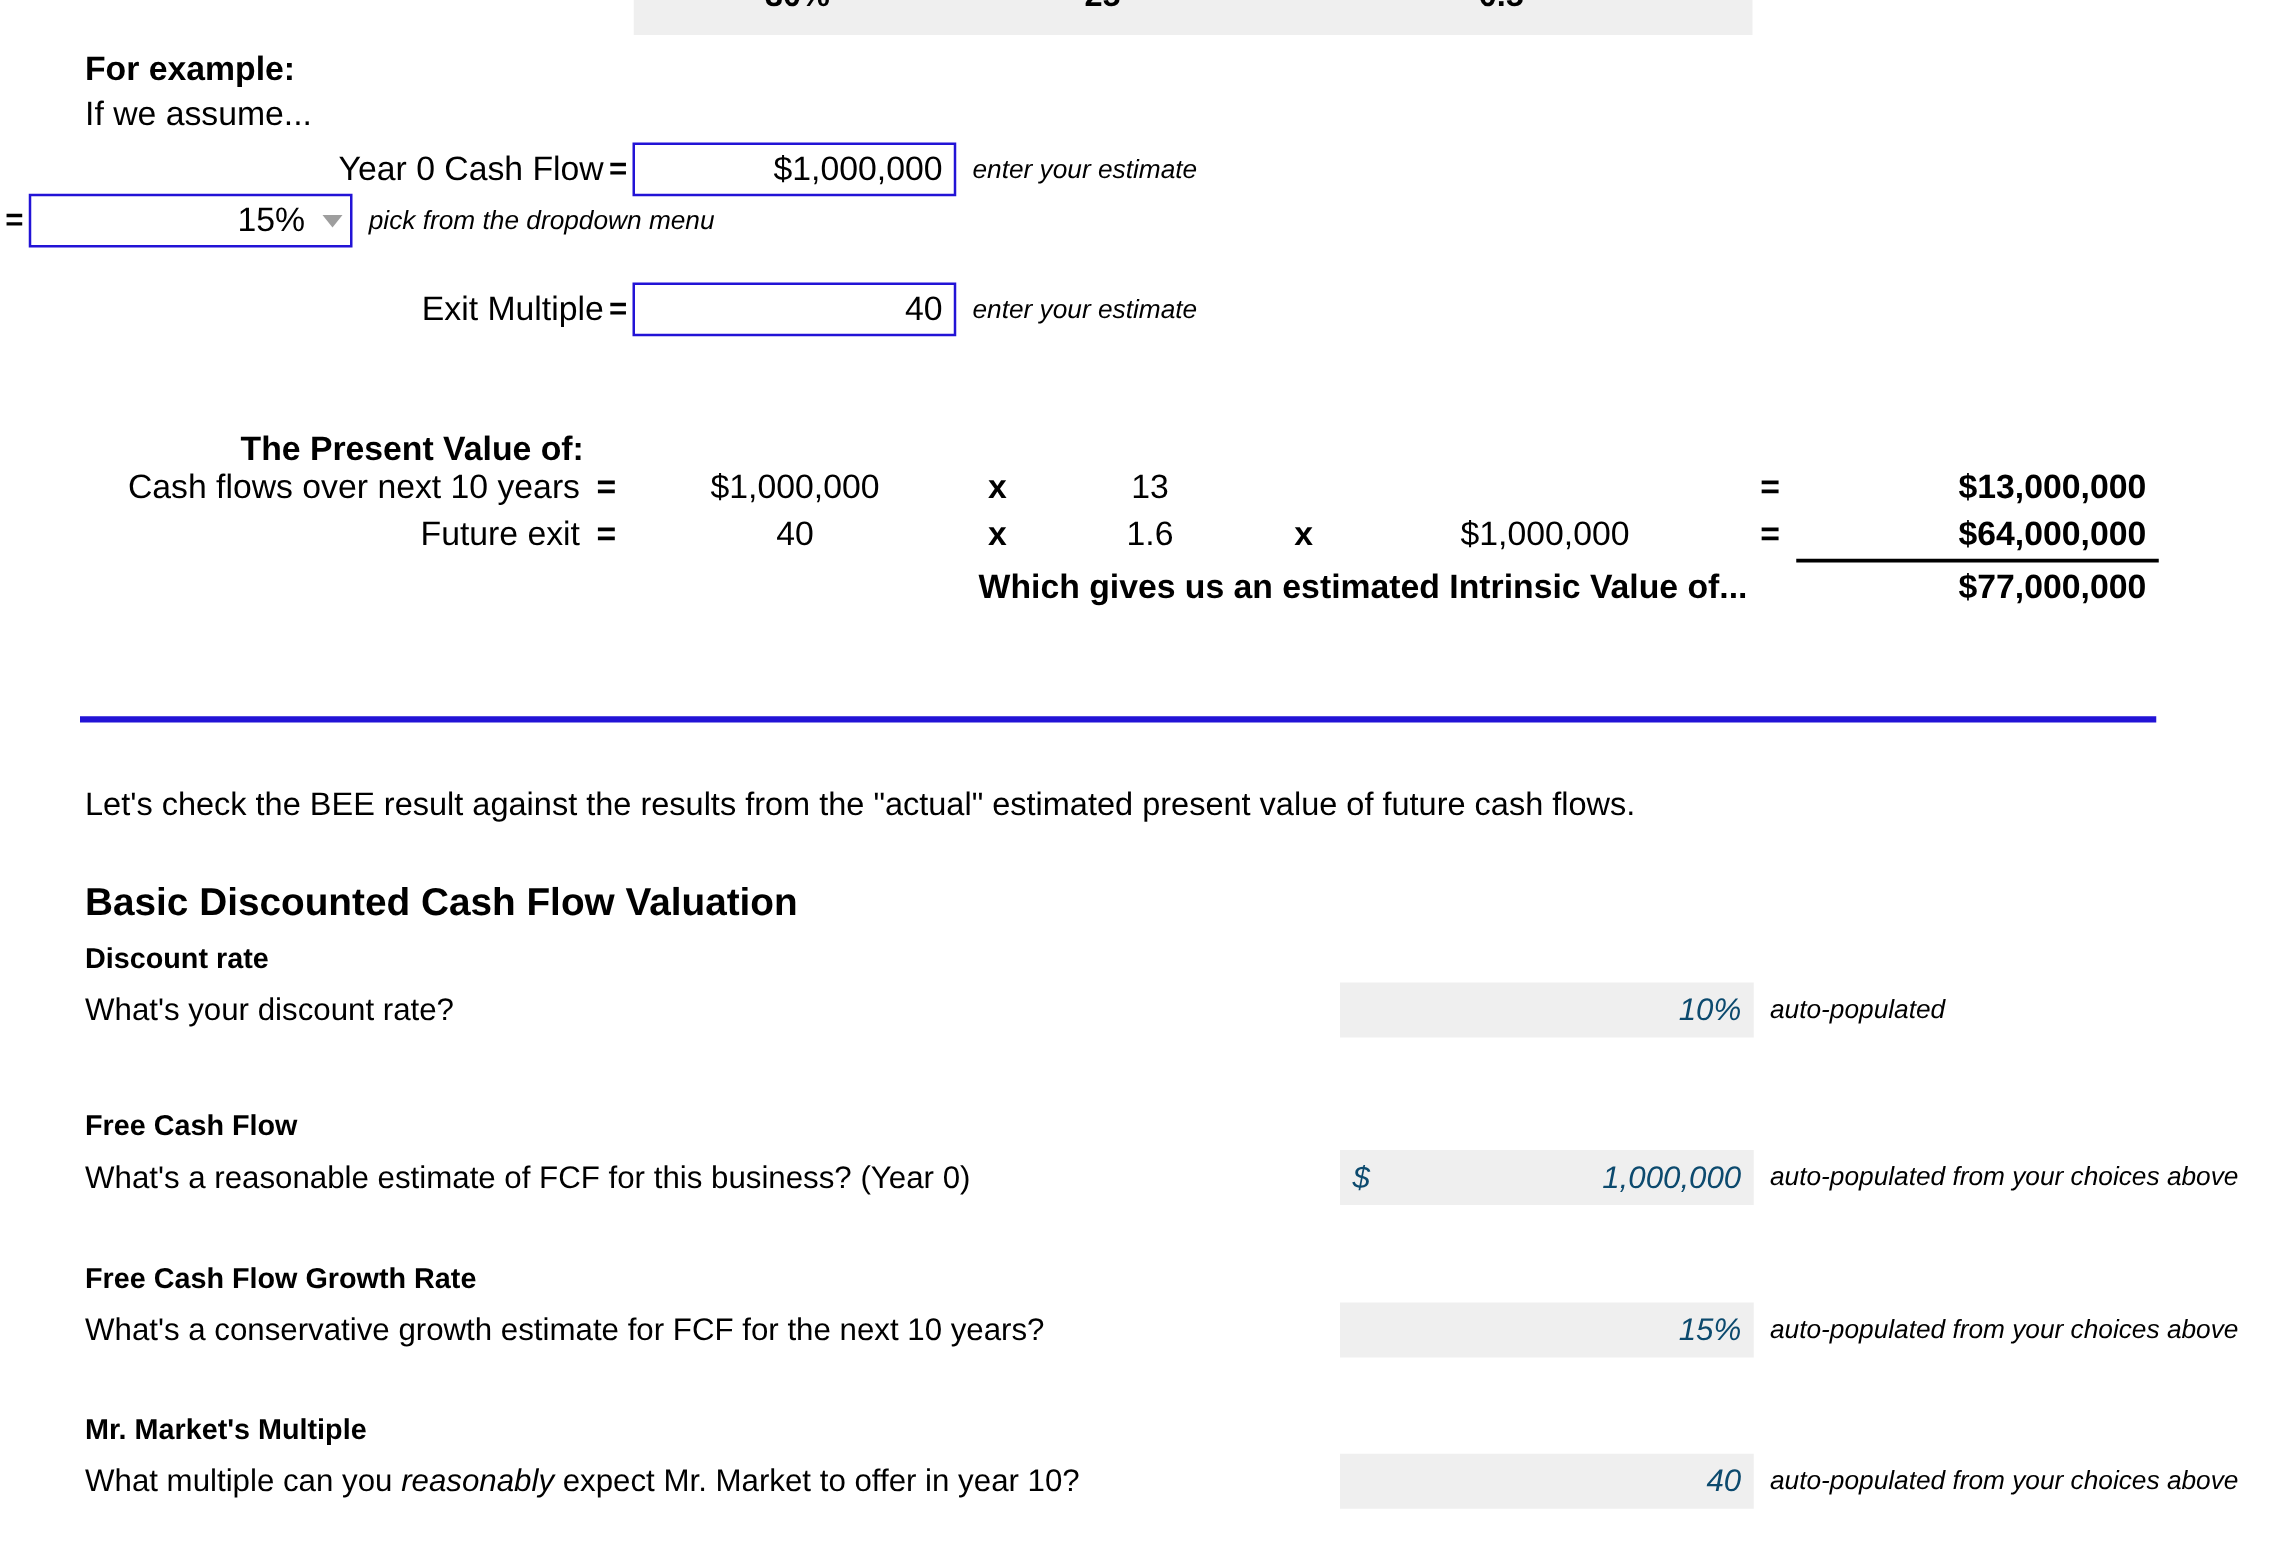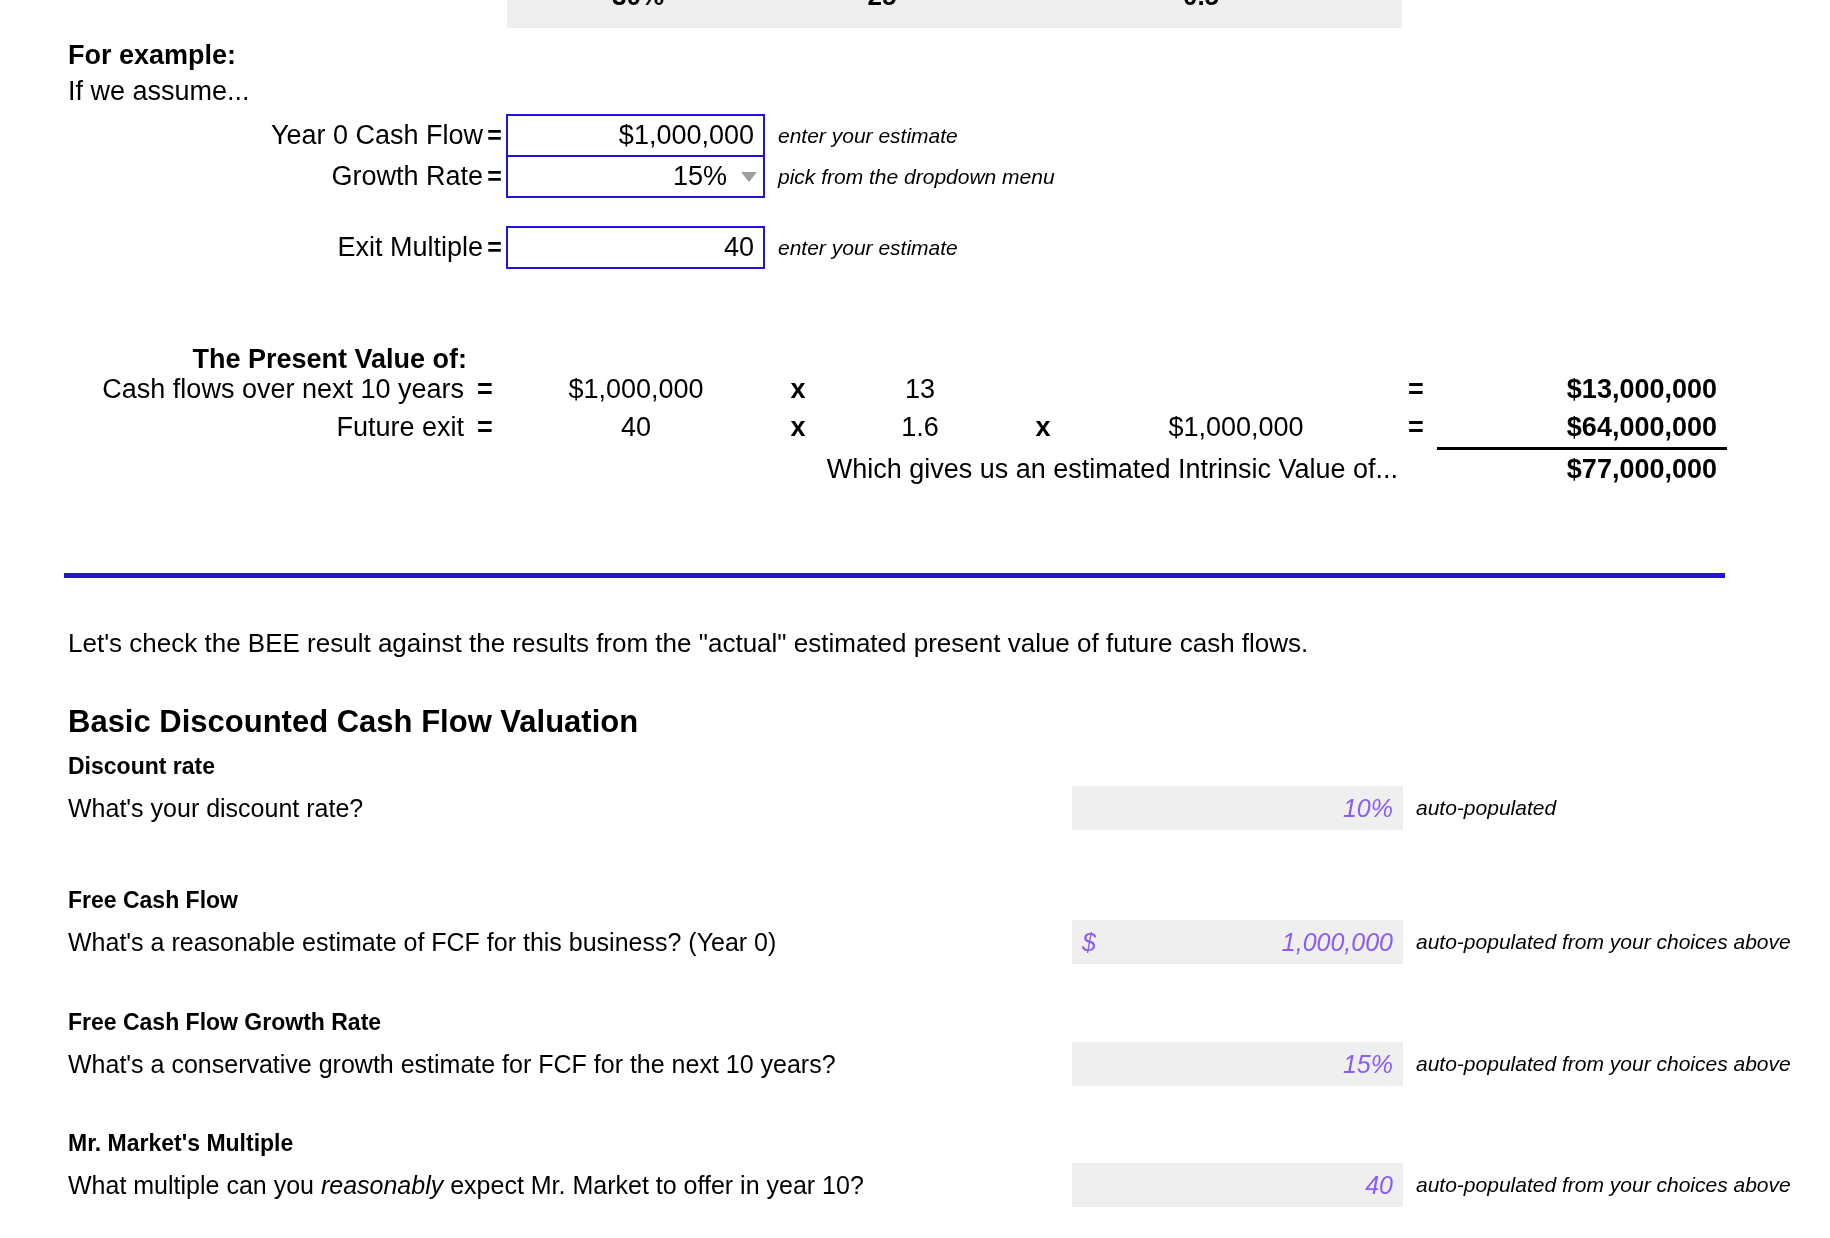--- a/index.html
+++ b/index.html
@@ -37,21 +37,21 @@
   .pv-eq2{left:1396px;width:40px;text-align:center;font-weight:bold;}
   .pv-res{left:1467px;width:250px;text-align:right;font-weight:bold;}
   .sum-rule{left:1437px;top:447px;width:290px;height:3px;background:#000;}
   .blue-rule{left:64px;top:573px;width:1661px;height:5px;background:#2213d6;}
   
   .dcf-head{font-weight:bold;font-size:31px;line-height:36px;}
   .sec-title{font-weight:bold;font-size:23px;line-height:30px;}
   .question{font-size:25px;line-height:30px;}
   .question em{}
   .field{left:1072px;width:331px;height:44px;background:#efefef;box-sizing:border-box;
-    display:flex;align-items:center;padding:0 10px;font-style:italic;font-size:25px;color:#8b5cf6;}
+    display:flex;align-items:center;padding:0 10px;font-style:italic;font-size:25px;color:#0c4a6e;}
   .field .pfx{flex:0 0 auto;}
   .field .val{flex:1 1 auto;text-align:right;}
   .auto-note{font-style:italic;font-size:21px;line-height:26px;white-space:nowrap;}
 </style>
 </head>
 <body>
 
 <div class="abs topbar">
   <span style="left:131px">30%</span>
   <span style="left:375px">25</span>
@@ -64,21 +64,20 @@
 <div class="abs in-row" style="top:114px;">
   <div class="in-label">Year 0 Cash Flow</div>
   <div class="in-eq">=</div>
   <div class="in-box">
     <span>$1,000,000</span>
   </div>
   <div class="hint">enter your estimate</div>
 </div>
 
 <div class="abs in-row" style="top:155px;">
-  <div class="in-label">Growth Rate</div>
   <div class="in-eq">=</div>
   <div class="in-box" style="padding-right:0;">
     <span>15%</span>
     <span class="dd-arrow"></span>
   </div>
   <div class="hint">pick from the dropdown menu</div>
 </div>
 
 <div class="abs in-row" style="top:196px;margin-top:30px;">
   <div class="in-label">Exit Multiple</div>
@@ -109,21 +108,21 @@
   <span class="pv-b">1.6</span>
   <span class="pv-x2">x</span>
   <span class="pv-c">$1,000,000</span>
   <span class="pv-eq2">=</span>
   <span class="pv-res">$64,000,000</span>
 </div>
 
 <div class="abs sum-rule"></div>
 
 <div class="abs pv-row" style="top:453px;">
-  <span style="left:0;width:1398px;text-align:right;font-weight:normal;">Which gives us an estimated Intrinsic Value of...</span>
+  <span style="left:0;width:1398px;text-align:right;font-weight:bold;">Which gives us an estimated Intrinsic Value of...</span>
   <span class="pv-res">$77,000,000</span>
 </div>
 
 <div class="abs blue-rule"></div>
 <div class="abs" style="left:68px;top:627px;font-size:26px;line-height:32px;">Let's check the BEE result against the results from the "actual" estimated present value of future cash flows.</div>
 
 <div class="abs dcf-head" style="left:68px;top:704px;">Basic Discounted Cash Flow Valuation</div>
 
 <div class="abs sec-title" style="left:68px;top:751px;">Discount rate</div>
 <div class="abs question" style="left:68px;top:793px;">What's your discount rate?</div>

